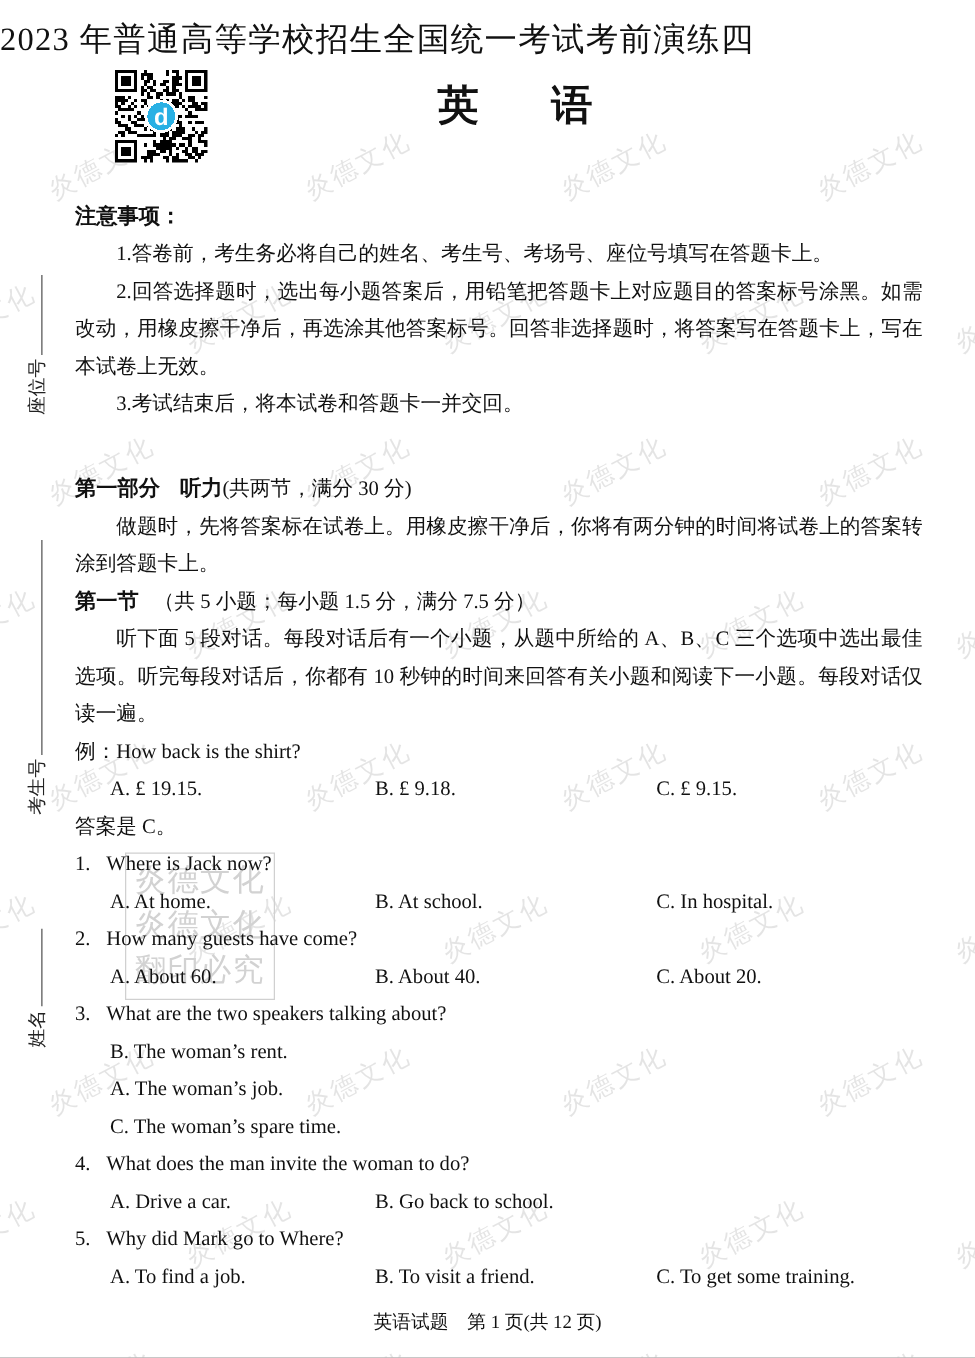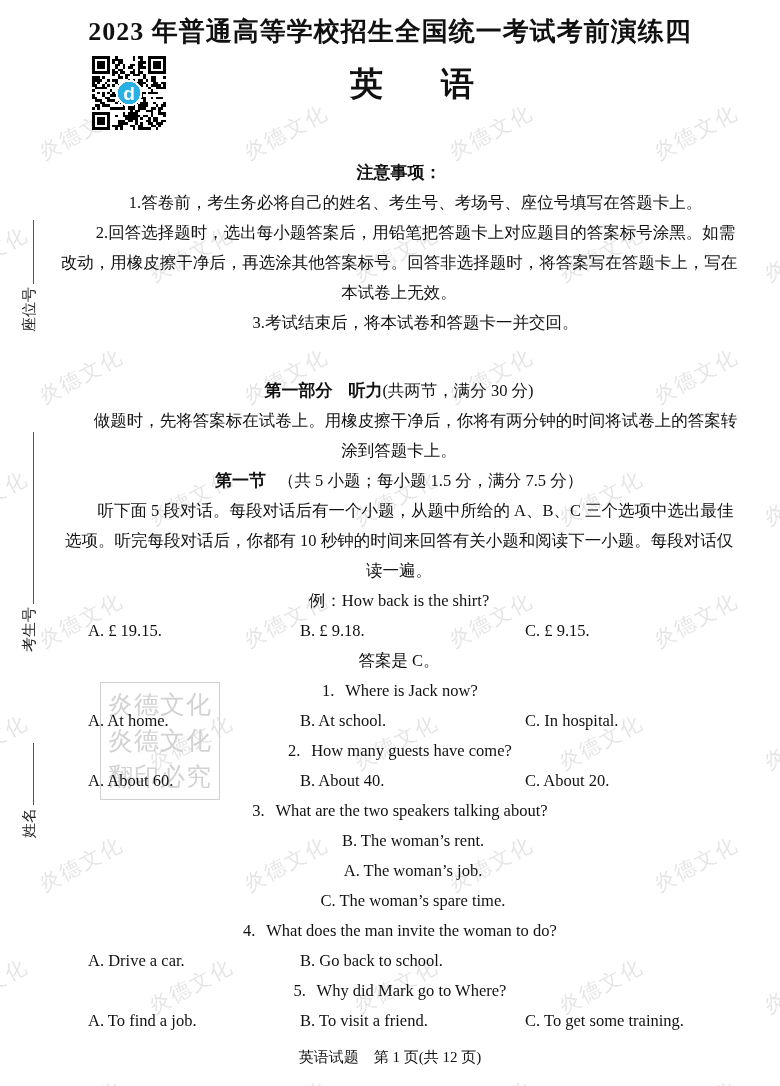--- a/index.html
+++ b/index.html
@@ -34,36 +34,36 @@
     position:absolute;left:18px;height:22px;line-height:22px;
     transform:rotate(-90deg);transform-origin:0 0;
     font-size:15px;color:#222;white-space:nowrap;z-index:2;
   }
   .side-blank{
     display:inline-block;height:15px;margin-left:3px;
     border-bottom:1px solid #555;
   }
   
   .title{
-    position:absolute;top:14px;left:0;width:100%;text-align:center;
-    font-size:26px;font-weight:bold;letter-spacing:1px;z-index:2;
+    position:absolute;top:14px;left:0;width:100%;text-align:left;
+    font-size:26px;font-weight:normal;letter-spacing:1px;z-index:2;
   }
   .qr{position:absolute;left:92px;top:56px;width:74px;height:74px;background:#fff;z-index:2;}
   .qr svg{display:block;width:74px;height:74px;}
   .subject{
     position:absolute;top:62px;left:0;width:100%;text-align:center;
     font-size:33px;font-weight:bold;z-index:2;transform:translateX(22px);
   }
   .subject .s2{margin-left:58px;}
   
   .content{
     position:absolute;left:60px;top:158px;width:678px;z-index:2;
     font-size:16.5px;line-height:30px;
   }
-  .content p{margin:0;text-align:center;}
+  .content p{margin:0;}
   .just{text-align:justify;}
   .indent{text-indent:2em;}
   .head{
     font-weight:bold;
     font-family:"Liberation Sans","DejaVu Sans",sans-serif;
     font-size:17px;
   }
   .head .meta{
     font-weight:normal;
     font-family:"Liberation Serif","DejaVu Serif",serif;

